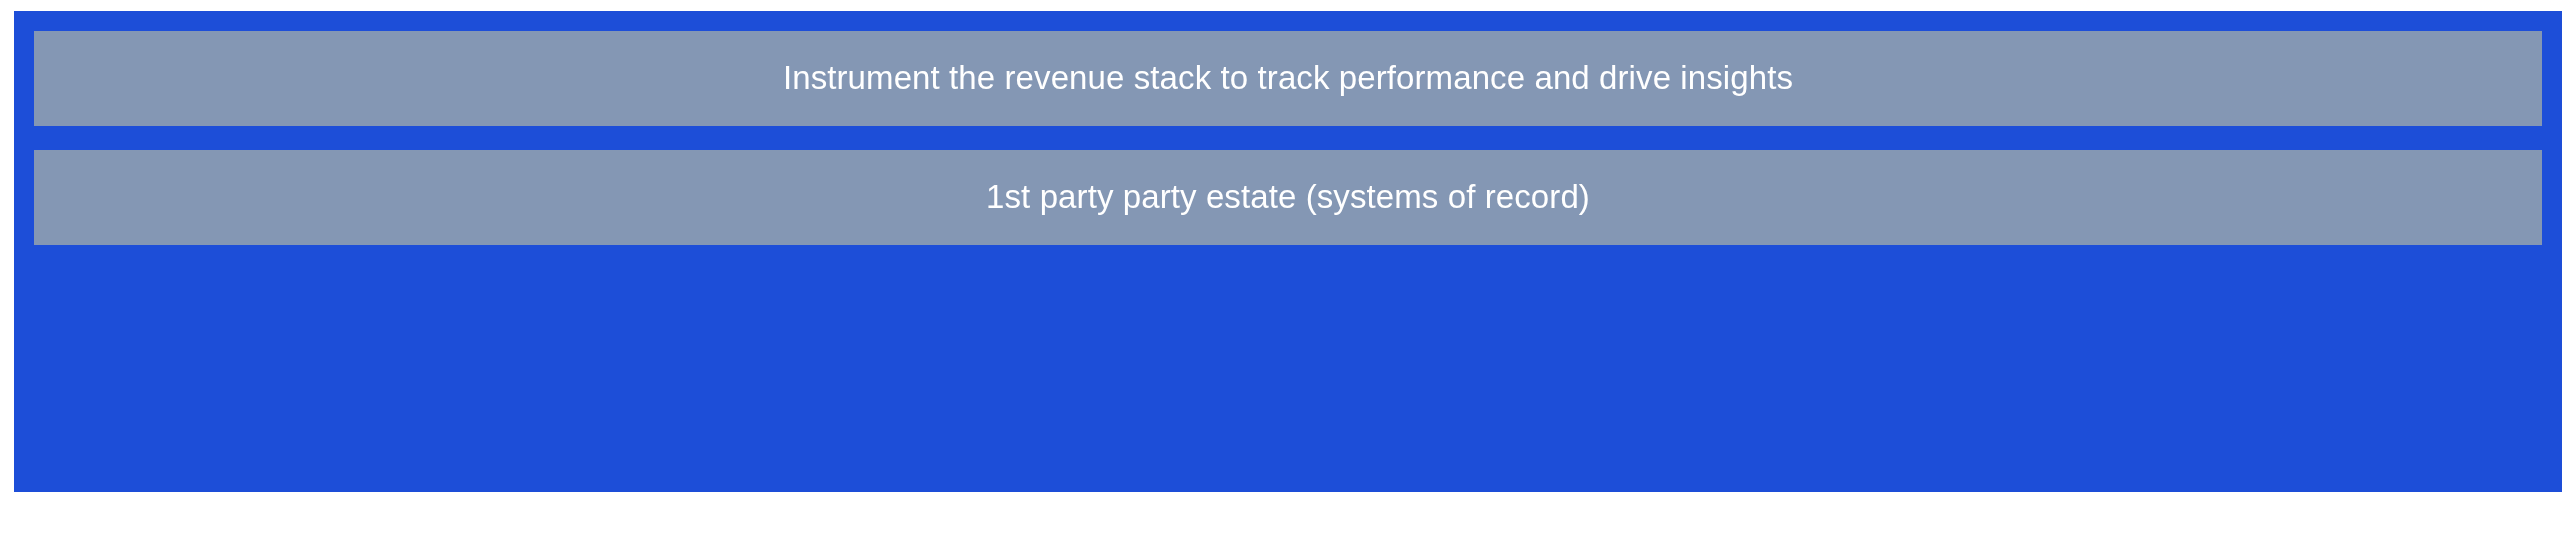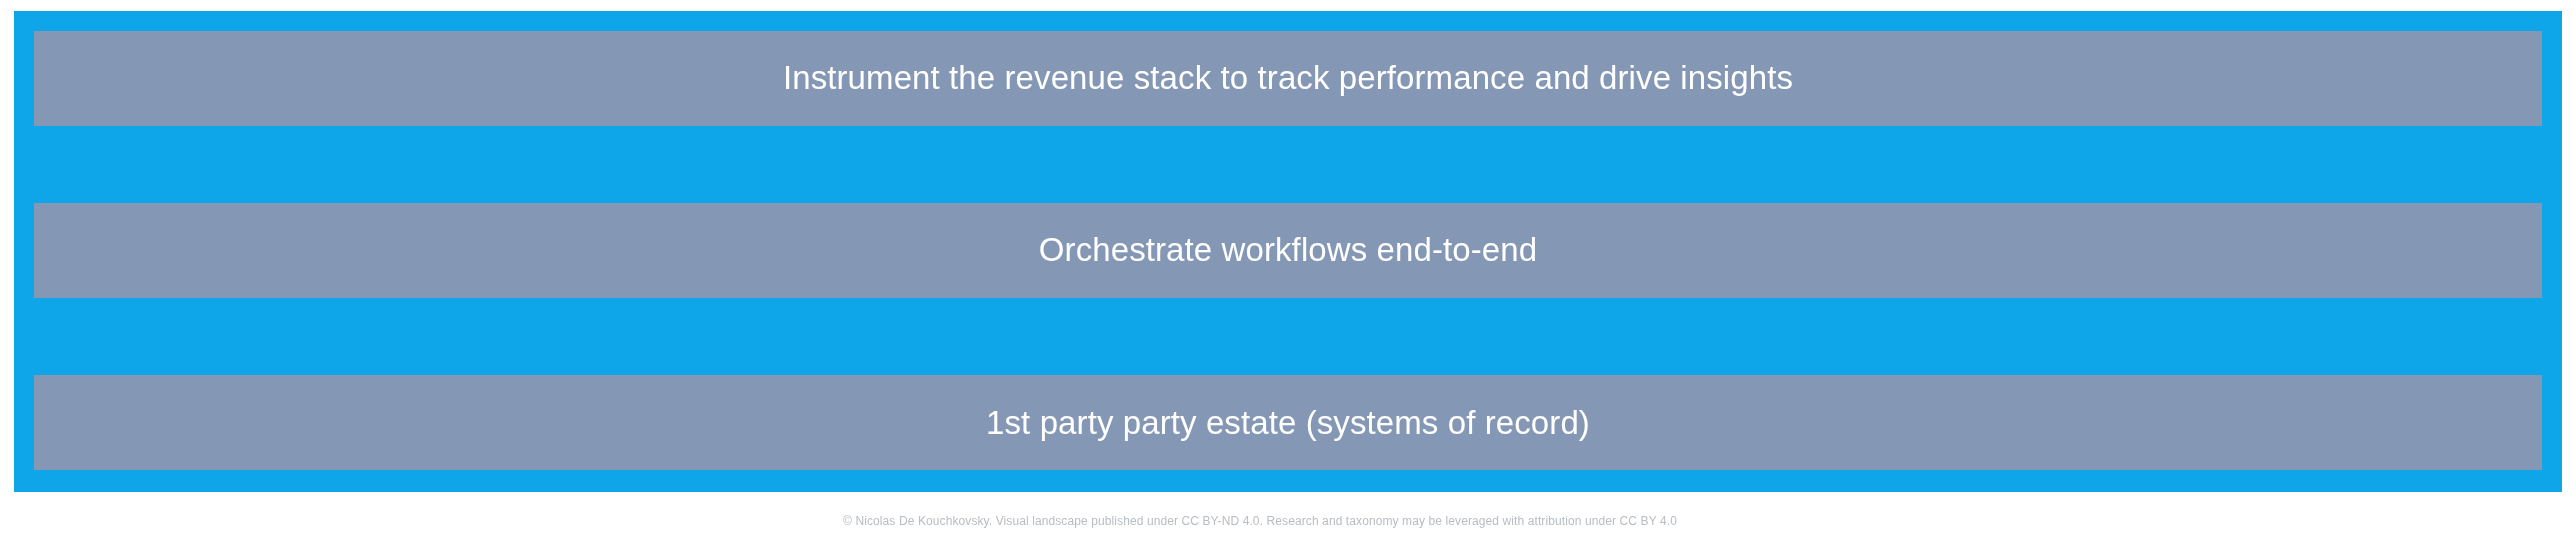--- a/index.html
+++ b/index.html
@@ -22,27 +22,26 @@
     box-sizing: border-box;
   }
 
   
   .stack-panel {
     position: absolute;
     left: 14px;
     top: 11px;
     width: 2548px;
     height: 481px;
-    background: #0ea5e9;
+    background: #1d4ed8;
     box-sizing: border-box;
     padding: 19.5px 20px 21.6px 20px;
     display: flex;
     flex-direction: column;
-    justify-content: space-between;
-    gap: 34px;
+    justify-content: flex-start;
   }
 
   .layer-bar {
     width: 100%;
     height: 95px;
     background: #8497b4;
     display: flex;
     align-items: center;
     justify-content: center;
     box-sizing: border-box;
@@ -90,28 +89,22 @@
 
 <div class="page">
 
   <div class="stack-panel">
 
     <div class="layer-bar">
       <span class="layer-label">Instrument the revenue stack to track performance and drive insights</span>
     </div>
 
 
-    <div class="layer-bar">
-      <span class="layer-label">Orchestrate workflows end-to-end</span>
-    </div>
 
     <div class="layer-bar">
       <span class="layer-label">1st party party estate (systems of record)</span>
     </div>
 
   </div>
 
-  <div class="footer">
-    <span class="footer-text">© Nicolas De Kouchkovsky. Visual landscape published under CC BY-ND 4.0. Research and taxonomy may be leveraged with attribution under CC BY 4.0</span>
-  </div>
 
 </div>
 
 
 </body></html>

